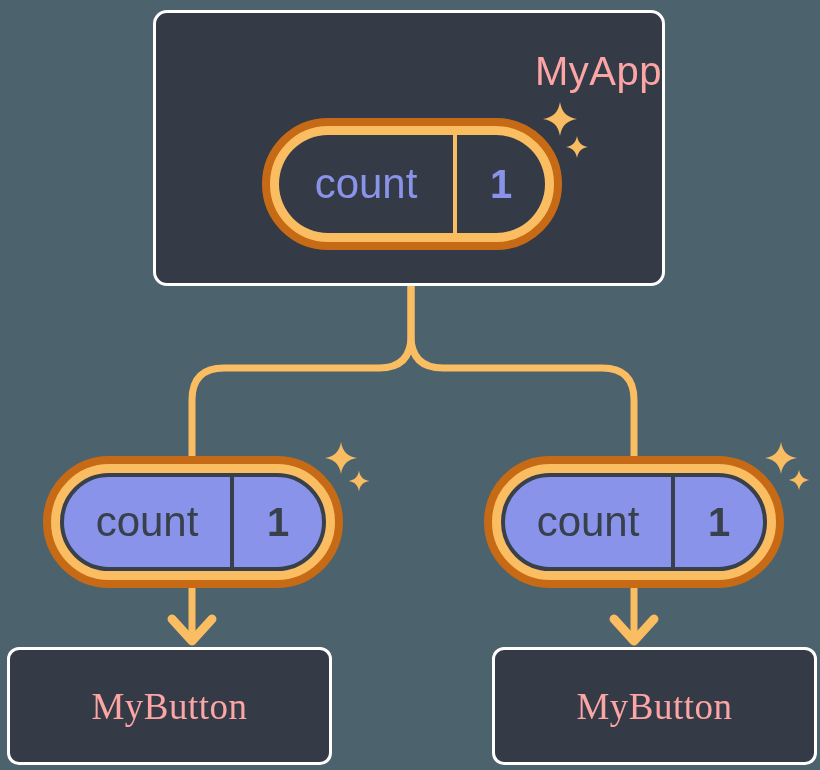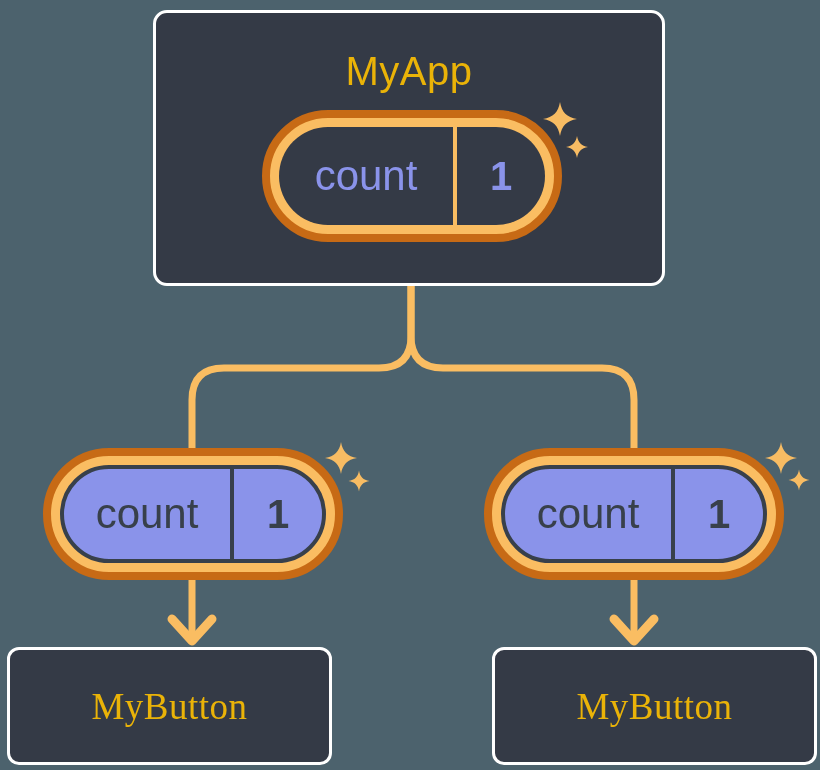--- a/index.html
+++ b/index.html
@@ -27,44 +27,45 @@
     border: 3px solid #FFFFFF;
     border-radius: 14px;
     box-sizing: border-box;
     z-index: 2;
   }
   #root-box   { left: 153px; top: 10px;  width: 512px; height: 276px; }
   #button-box-left  { left: 7px;   top: 647px; width: 325px; height: 118px; border-radius: 12px; }
   #button-box-right { left: 492px; top: 647px; width: 325px; height: 118px; border-radius: 12px; }
 
   .node-title {
-    color: #eab308;
+    color: #fca5a5;
     font-size: 40px;
     font-weight: 500;
-    text-align: center;
+    text-align: right;
     letter-spacing: 0.5px;
   }
   #root-box .node-title { margin-top: 36px; line-height: 1.1; }
   .button-title-wrap {
     width: 100%; height: 100%;
     display: flex; align-items: center; justify-content: center; font-family: Liberation Serif, serif;
   }
   .button-title-wrap .node-title { margin: 0; font-size: 37px; }
 
   
   .pill {
     position: absolute;
     width: 300px;
     height: 132px;
     box-sizing: border-box;
     border: 8px solid #C76A15;
     background: #FABD62;
     border-radius: 999px;
     padding: 9px;
     z-index: 2;
+    margin-top: 8px;
   }
   .pill-core {
     width: 100%; height: 100%;
     box-sizing: border-box;
     border-radius: 999px;
     display: flex;
     align-items: stretch;
     overflow: hidden;
   }
   .pill-key {

